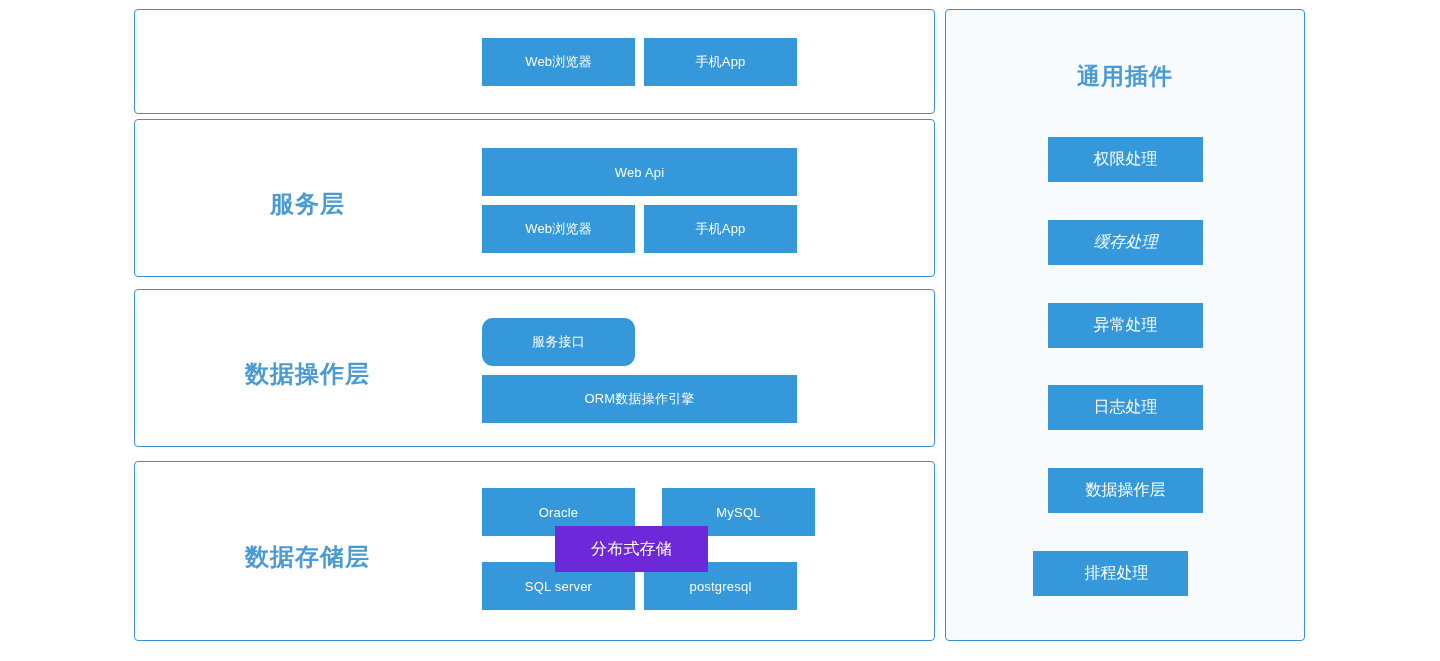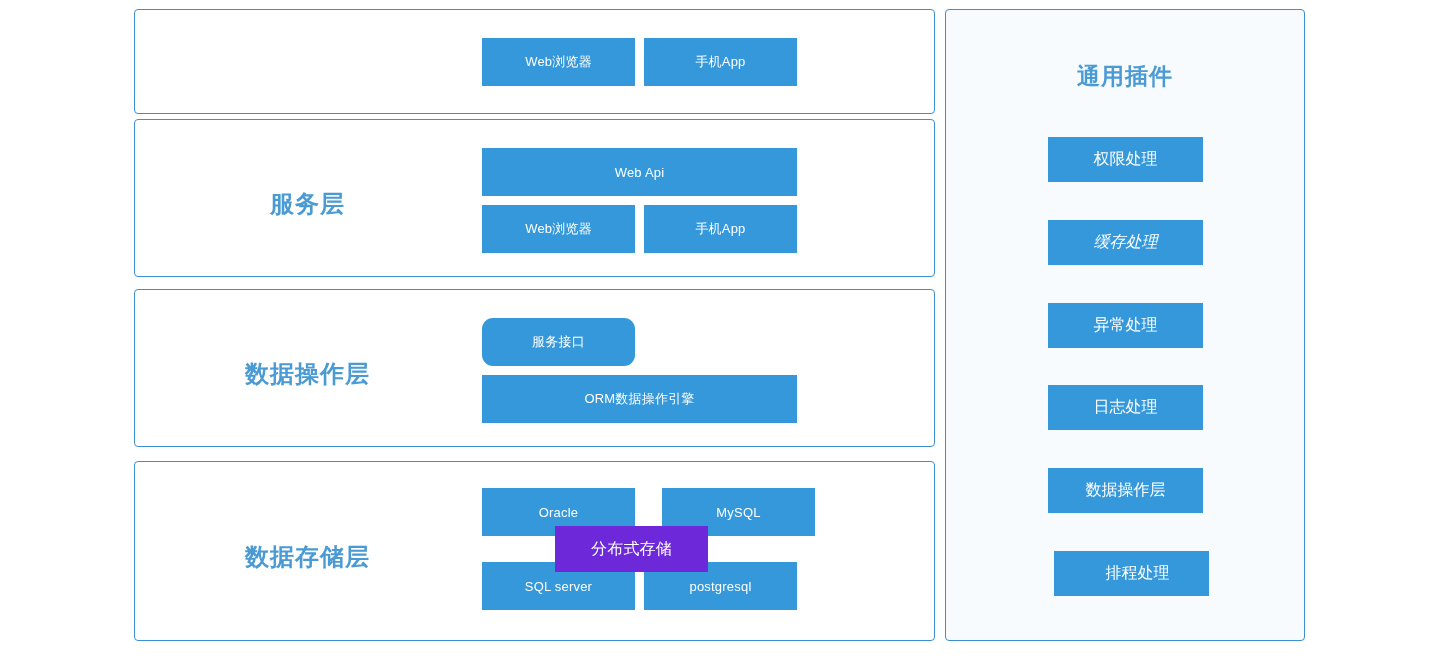--- a/index.html
+++ b/index.html
@@ -146,16 +146,16 @@
     <div class="plugin-box" style="left:102px; top:127px; width:155px; height:45px;">权限处理</div>
 
     <div class="plugin-box" style="left:102px; top:210px; width:155px; height:45px;font-style:italic;">缓存处理</div>
 
     <div class="plugin-box" style="left:102px; top:293px; width:155px; height:45px;">异常处理</div>
 
     <div class="plugin-box" style="left:102px; top:375px; width:155px; height:45px;">日志处理</div>
 
     <div class="plugin-box" style="left:102px; top:458px; width:155px; height:45px;">数据操作层</div>
 
-    <div class="plugin-box" style="left:108px; top:541px; width:155px; height:45px;padding-left:12px;">排程处理</div>
+    <div class="plugin-box" style="left:87px; top:541px; width:155px; height:45px;padding-left:12px;">排程处理</div>
   </div>
 
 </div>
 
 </body></html>

